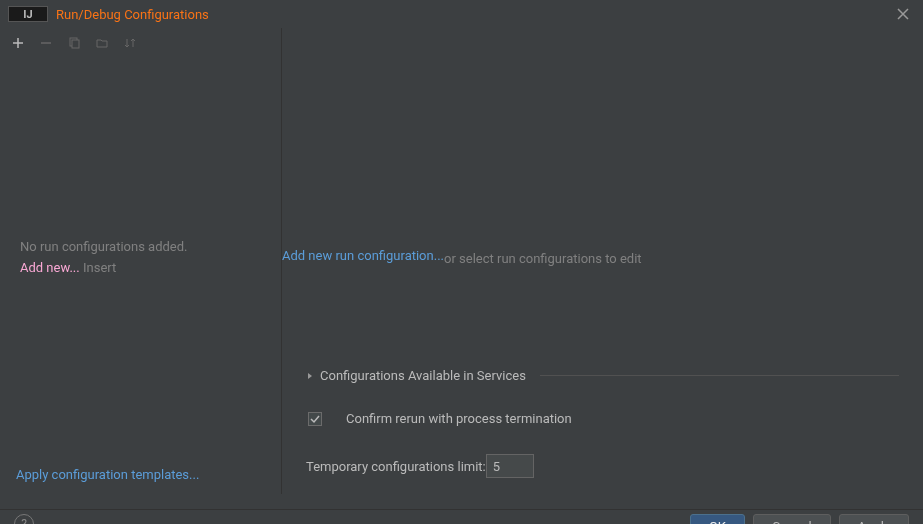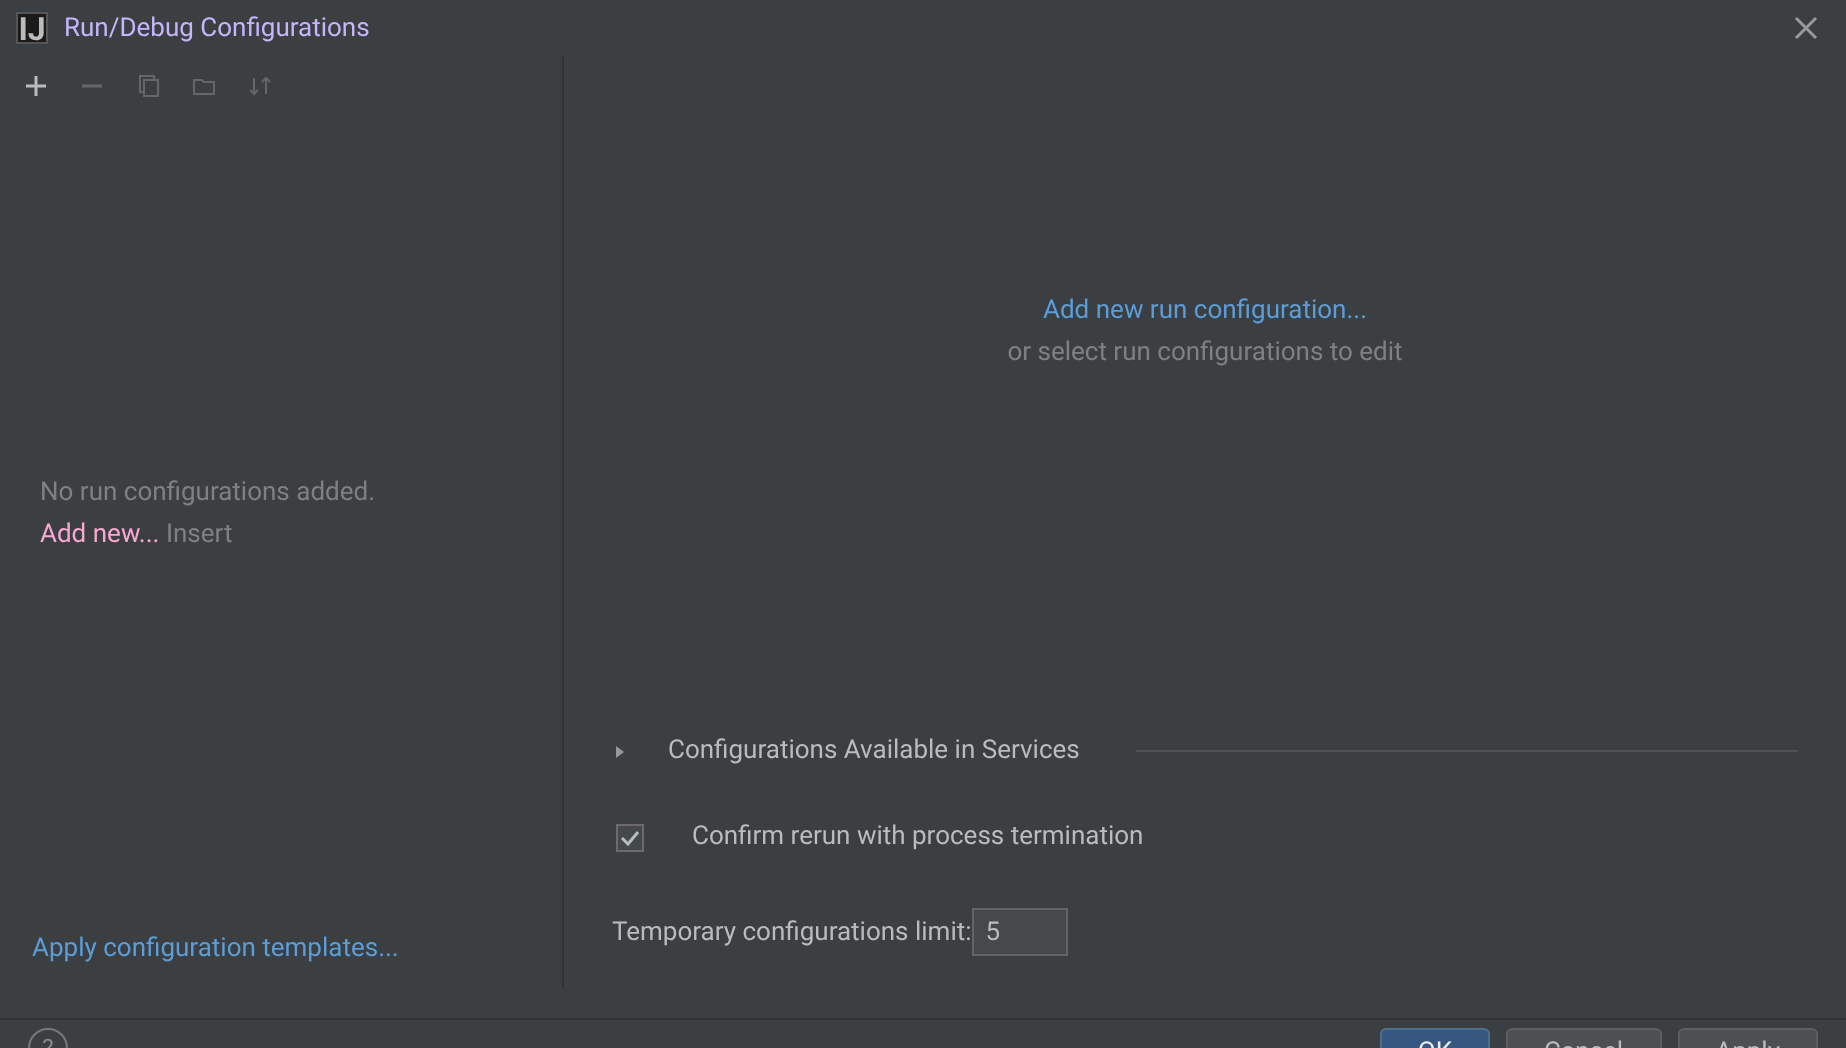--- a/index.html
+++ b/index.html
@@ -18,35 +18,35 @@
       position: relative;
     }
     .titlebar {
       height: 28px;
       display: flex;
       align-items: center;
       padding: 0 8px;
       background: #3c3f41;
     }
     .titlebar .app-icon {
-      width: 16px;
+      width: 40px;
       height: 16px;
       background: #1a1a1a;
       color: #bbb;
-      font-size: 16px;
+      font-size: 11px;
       font-weight: bold;
       display: flex;
       align-items: center;
       justify-content: center;
       margin-right: 8px;
       border: 1px solid #555;
     }
     .titlebar .title {
       flex: 1;
-      color: #c4b5fd;
+      color: #f97316;
     }
     .titlebar .close-btn {
       width: 24px;
       height: 24px;
       display: flex;
       align-items: center;
       justify-content: center;
       color: #888;
       cursor: pointer;
       font-size: 14px;
@@ -112,41 +112,41 @@
       cursor: pointer;
     }
     .right-panel {
       flex: 1;
       display: flex;
       flex-direction: column;
     }
     .right-top {
       flex: 1;
       display: flex;
-      flex-direction: column;
+      flex-direction: row;
       align-items: center;
       padding-top: 120px;
     }
     .right-top .add-link {
       color: #5b9dd9;
       cursor: pointer;
       margin-bottom: 6px;
     }
     .right-top .subtext {
       color: #808080;
     }
     .right-bottom {
       padding: 0 24px 16px 24px;
     }
     .section-header {
       display: flex;
       align-items: center;
       color: #bbbbbb;
       margin-bottom: 8px;
-      gap: 20px;
+      gap: 6px;
     }
     .section-header .chevron {
       font-size: 10px;
       color: #999;
     }
     .section-header .sep-line {
       flex: 1;
       height: 1px;
       background: #515151;
       margin-left: 8px;

